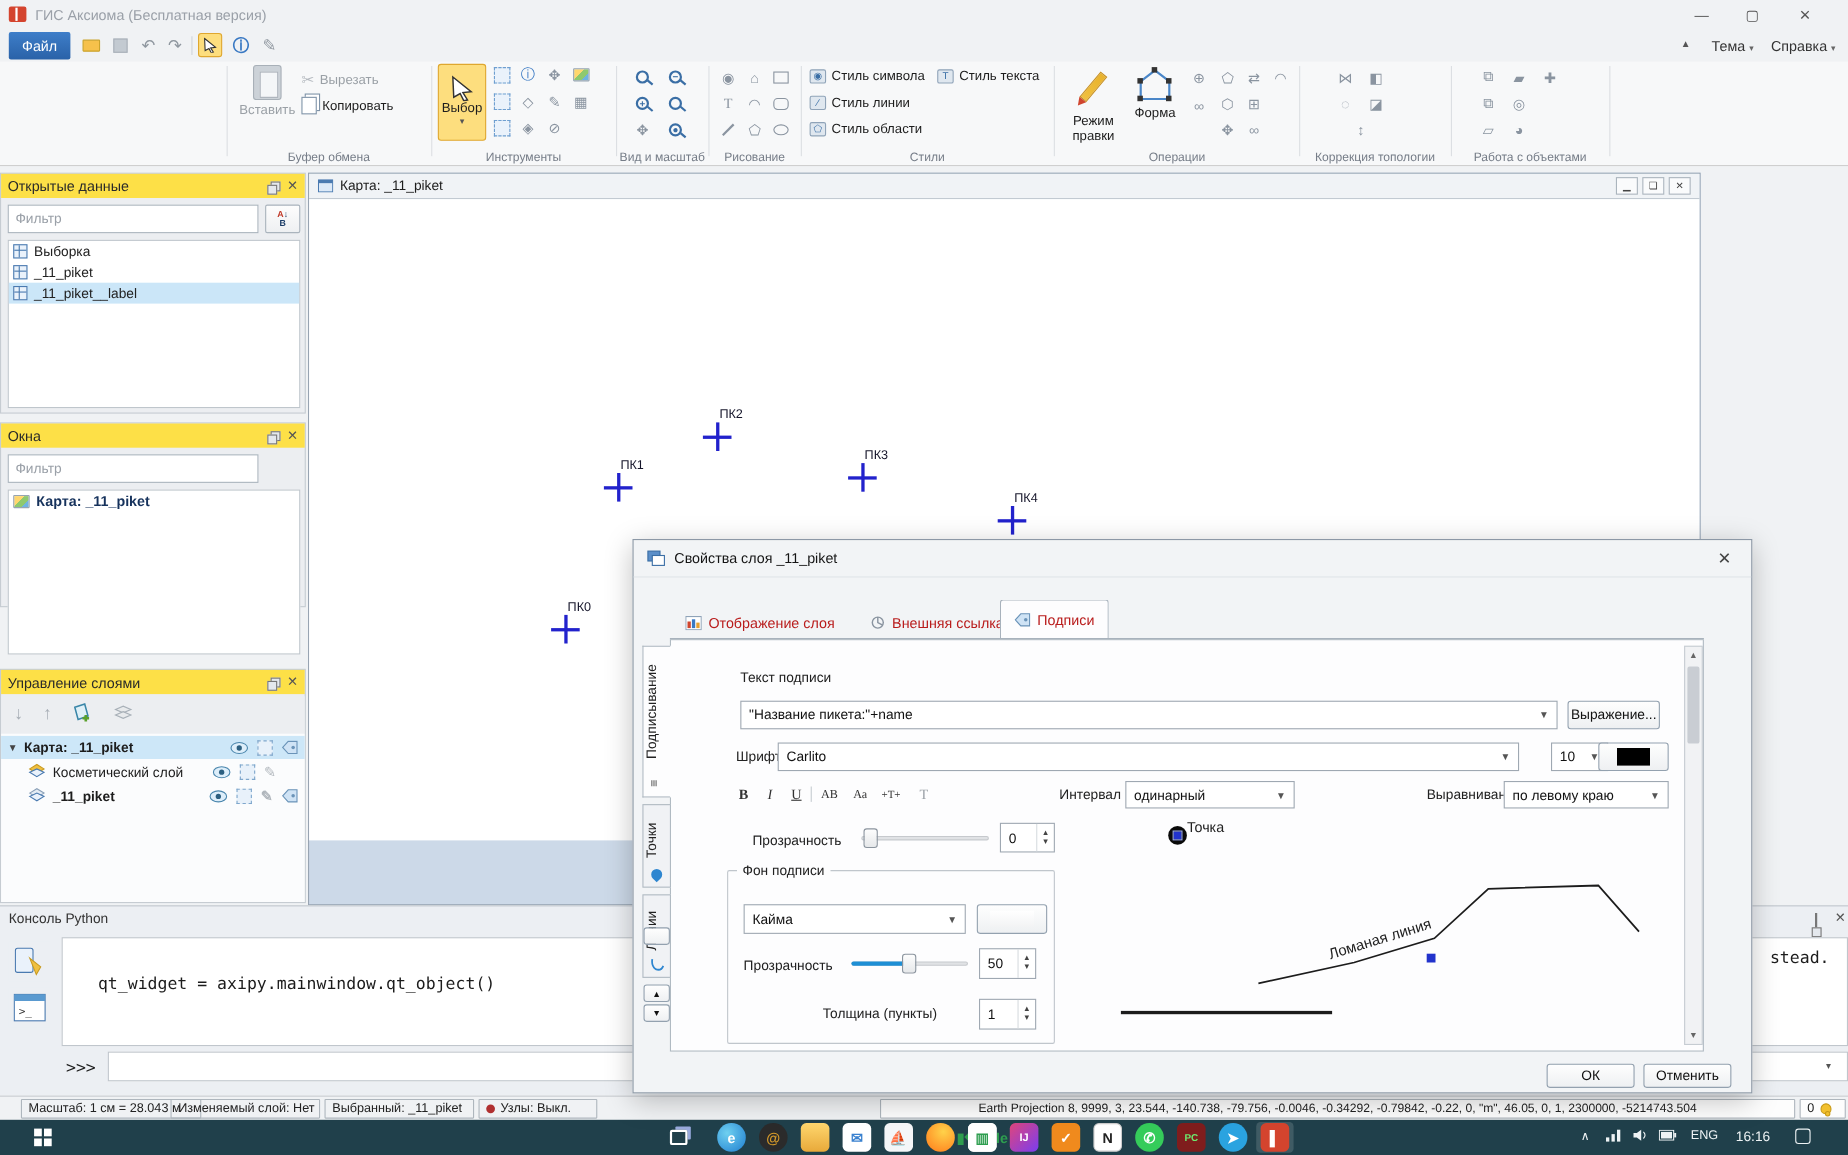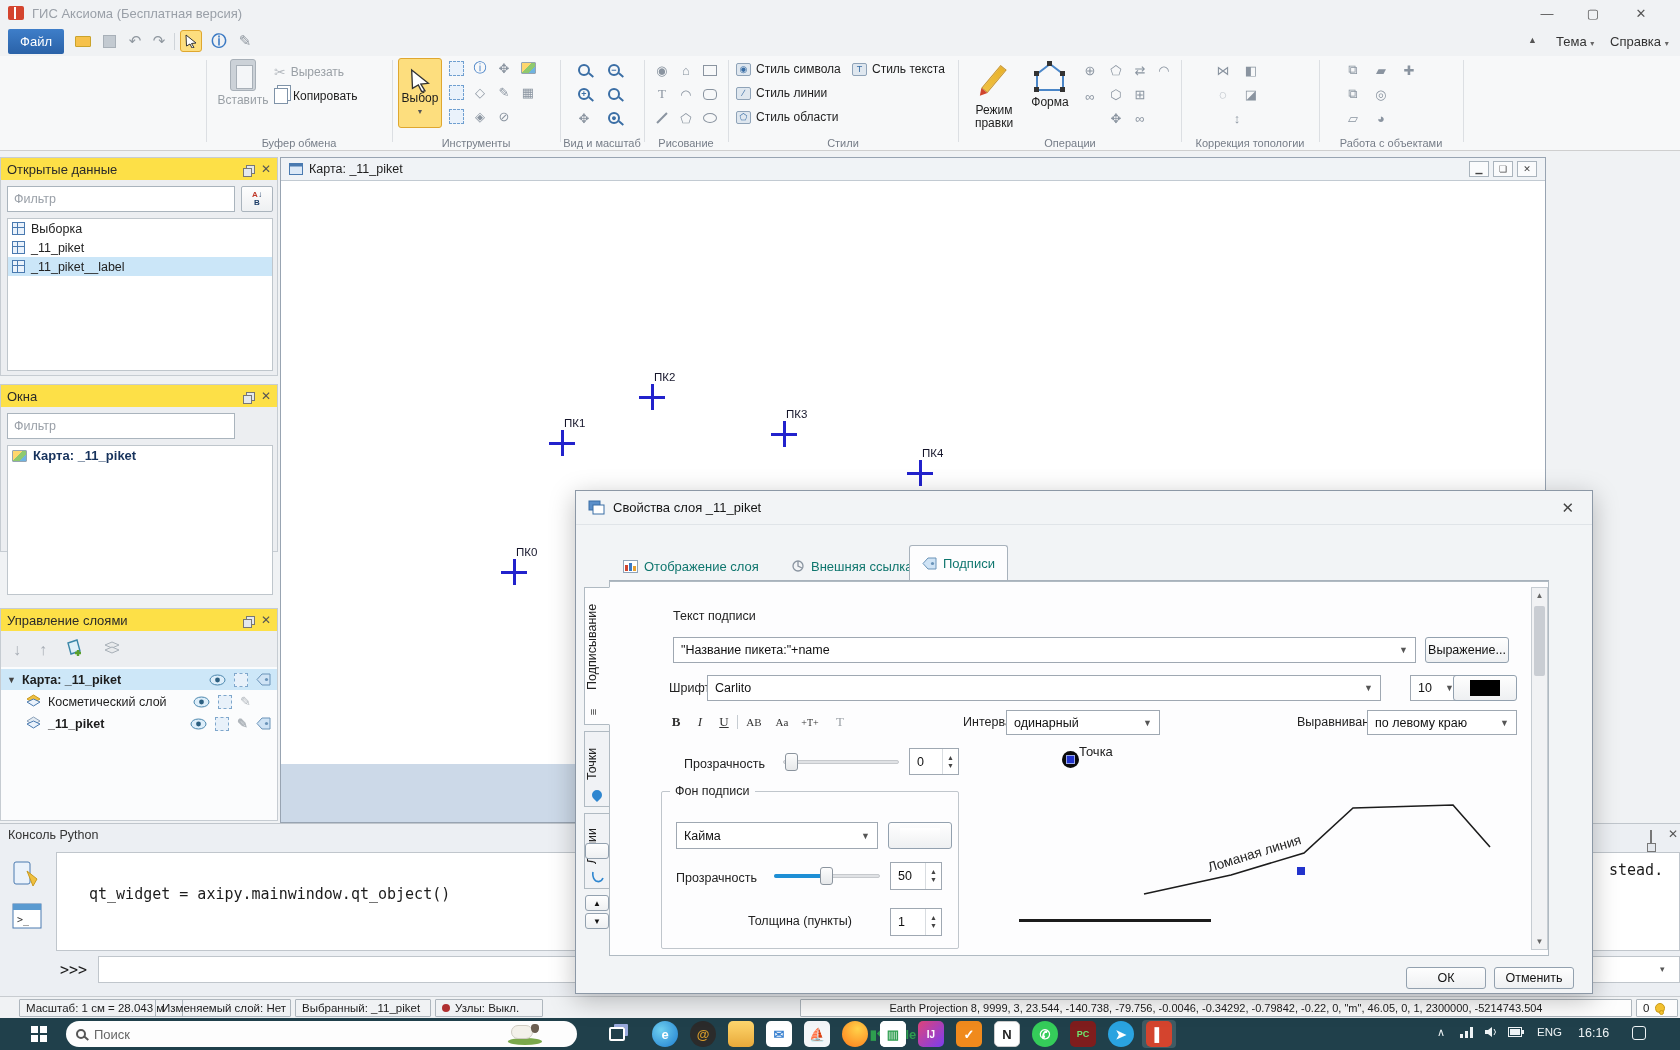--- a/index.html
+++ b/index.html
@@ -98,21 +98,21 @@
 .magdark{width:10px;height:10px;border:2px solid #555;border-radius:50%;position:relative}
 .magdark::after{content:"";position:absolute;width:6px;height:2px;background:#555;right:-5px;bottom:-2px;transform:rotate(40deg)}
 .sheep{position:absolute;right:35px;top:2px;width:34px;height:22px}
 .sheep .grass{position:absolute;left:0;bottom:0;width:34px;height:7px;background:#7aa84b;border-radius:50%}
 .sheep .body{position:absolute;left:3px;top:2px;width:22px;height:14px;background:#f3f1ea;border:1px solid #cfccc2;border-radius:8px}
 .sheep .head{position:absolute;right:3px;top:1px;width:8px;height:9px;background:#6b5f52;border-radius:50% 50% 60% 60%}
 
 
 .dialog{left:575px;top:490px;width:1018px;height:504px;background:#f2f4f6;border:1px solid #8c98a6;box-shadow:0 6px 24px rgba(0,0,0,.25)}
 .dtitle{position:absolute;left:0;top:0;width:100%;height:34px;display:flex;align-items:center;gap:8px;padding:0 12px;font-size:13px;color:#151515;border-bottom:1px solid #e0e4e8}
-.dtab{position:absolute;display:flex;align-items:center;gap:6px;font-size:13px;color:#0f766e;padding:0 12px;height:30px}
+.dtab{position:absolute;display:flex;align-items:center;gap:6px;font-size:13px;color:#b91c1c;padding:0 12px;height:30px}
 .dtab.active{background:#fdfdfe;border:1px solid #a8b2bc;border-bottom:none;border-radius:3px 3px 0 0;height:36px}
 .dframe{position:absolute;left:33px;top:90px;width:940px;height:375px;background:#fdfdfe;border:1px solid #b0bac2}
 .vtabbox{position:absolute;width:26px;border:1px solid #b0bac2;background:#f0f2f5}
 .vtabbox.active{background:#fdfdfe;border-right:1px solid #fdfdfe}
 .vt{position:absolute;left:0;top:6px;width:100%;writing-mode:vertical-rl;transform:rotate(180deg);font-size:12.5px;color:#222;text-align:center;height:calc(100% - 26px)}
 .pinico{position:absolute;left:7px;bottom:6px;width:10px;height:10px;border-radius:50% 50% 50% 0;background:#2e86d0;transform:rotate(-45deg)}
 .combo{position:absolute;background:#fff;border:1px solid #9fa8b2;display:flex;align-items:center;padding:0 7px;font-size:12.5px;color:#111;white-space:nowrap;overflow:hidden}
 .combo .caret{margin-left:auto;font-size:9px;color:#555;padding-left:6px}
 .spin{position:absolute;background:#fff;border:1px solid #9fa8b2;display:flex;align-items:center;padding:0 0 0 7px;font-size:12.5px;color:#111}
 .spin .arrows{margin-left:auto;display:flex;flex-direction:column;justify-content:center;font-size:7px;color:#444;line-height:8px;padding:0 4px;border-left:1px solid #d8dce0;height:100%}
@@ -537,29 +537,20 @@
 
   <div class="abs taskbar">
     <div class="tico" style="left:22px">
         <span class="startgrid">
           <span></span>
           <span></span>
           <span></span>
           <span></span>
         </span>
       </div>
-    <div class="searchpill">
-      <span class="magdark"></span>
-      <span style="font-size:13px;color:#666">Поиск</span>
-      <span class="sheep">
-          <span class="grass"></span>
-          <span class="body"></span>
-          <span class="head"></span>
-        </span>
-    </div>
     <div class="tico" style="left:600px">
         <span style="width:16px;height:14px;border:2px solid #fff;border-radius:2px;box-shadow:4px -4px 0 -1px #9ad"></span>
       </div>
     <div class="tico" style="left:648px">
         <span class="appglyph circle" style="background:radial-gradient(circle at 35% 35%,#6fd0f0,#1f7ed0)">e</span>
       </div>
     <div class="tico" style="left:686px">
         <span class="appglyph circle" style="background:#2b2b2b;color:#d79b2a">@</span>
       </div>
     <div class="tico" style="left:724px">
@@ -705,21 +696,21 @@
 
     <div class="fmtbtn" style="left:89px;top:220px;font-weight:bold">B</div>
     <div class="fmtbtn" style="left:113px;top:220px;font-style:italic">I</div>
     <div class="fmtbtn" style="left:137px;top:220px;text-decoration:underline">U</div>
     <div class="abs" style="left:161px;top:224px;width:1px;height:14px;background:#c6ccd2"></div>
     <div class="fmtbtn" style="left:167px;top:220px;font-size:11px">AB</div>
     <div class="fmtbtn" style="left:195px;top:220px;font-size:11px">Aa</div>
     <div class="fmtbtn" style="left:223px;top:220px;font-size:10px">+T+</div>
     <div class="fmtbtn" style="left:253px;top:220px;color:#9aa0a6">T</div>
     <div class="flabel" style="left:387px;top:224px">Интервал</div>
-    <div class="combo" style="left:430px;top:219px;width:154px;height:25px">
+    <div class="combo" style="left:447px;top:219px;width:154px;height:25px">
         <span>одинарный</span>
         <span class="caret">▼</span>
       </div>
     <div class="flabel" style="left:721px;top:224px">Выравнивание</div>
     <div class="combo" style="left:791px;top:219px;width:150px;height:25px">
         <span>по левому краю</span>
         <span class="caret">▼</span>
       </div>
 
     <div class="flabel" style="left:108px;top:266px">Прозрачность</div>

